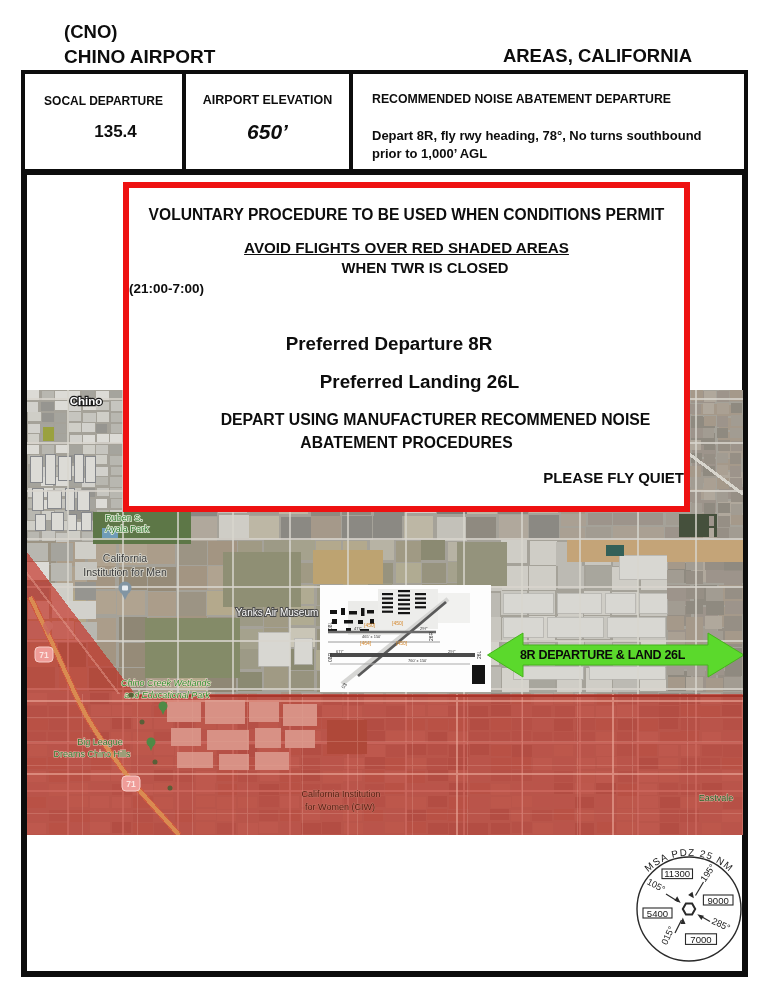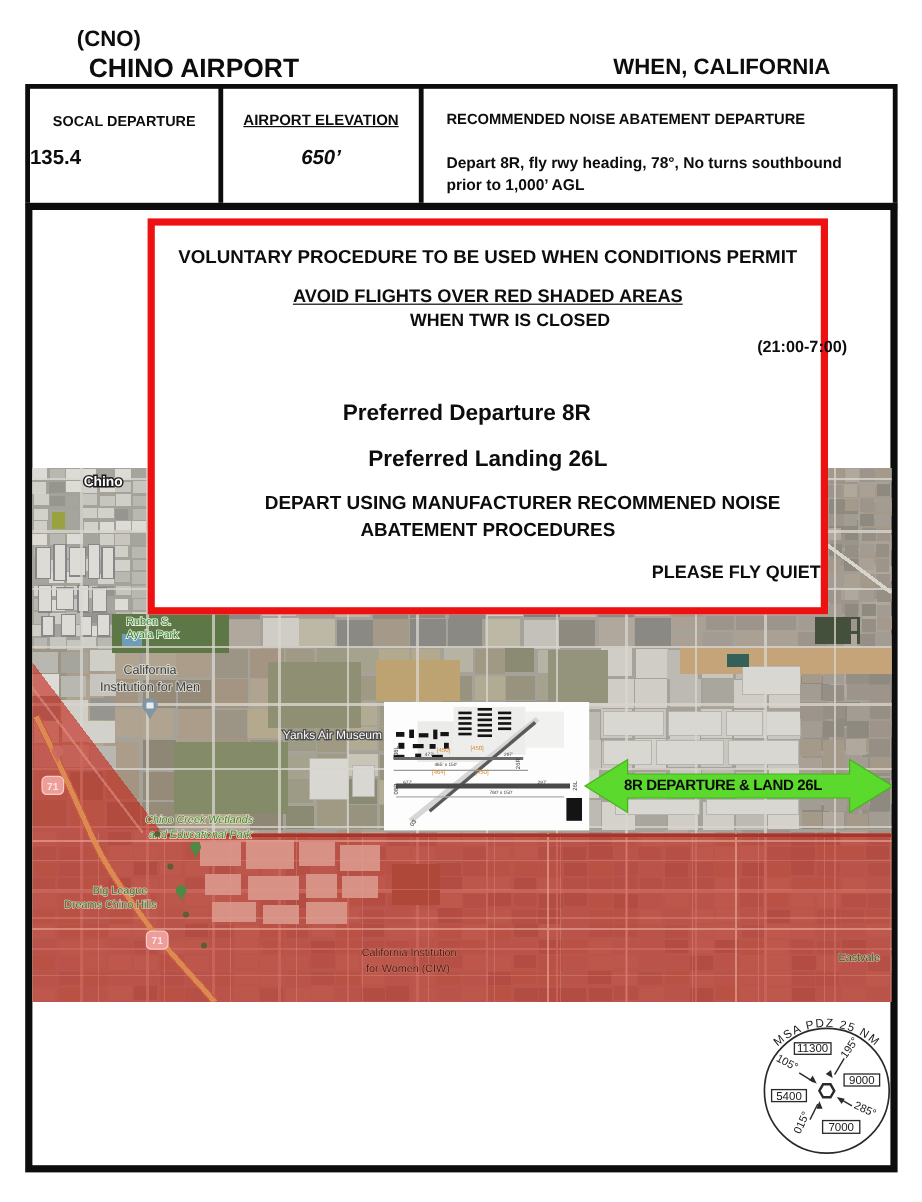--- a/index.html
+++ b/index.html
@@ -2,29 +2,29 @@
 <html><head><meta charset="utf-8">
 <style>
 html,body{margin:0;padding:0;}
 body{width:768px;height:1002px;background:#fff;position:relative;overflow:hidden;
  font-family:"Liberation Sans",sans-serif;color:#0d0d0d;}
 .abs{position:absolute;}
 .b{font-weight:bold;white-space:nowrap;}
 </style></head>
 <body>
 <div class="abs b" style="font-size:18.5px;line-height:18.5px;top:22.7px;left:64px;">(CNO)</div>
-<div class="abs b" style="font-size:22px;line-height:19px;top:47.1px;left:74px;">CHINO AIRPORT</div>
-<div class="abs b" style="font-size:18.5px;line-height:18.5px;top:47.2px;left:92px;width:600px;text-align:right;">WHEN, CALIFORNIA</div>
+<div class="abs b" style="font-size:19px;line-height:19px;top:47.1px;left:64px;">CHINO AIRPORT</div>
+<div class="abs b" style="font-size:18.5px;line-height:18.5px;top:47.2px;left:92px;width:600px;text-align:right;">AREAS, CALIFORNIA</div>
 <div class="abs" style="left:21px;top:70px;width:727px;height:105px;box-sizing:border-box;border:4px solid #0d0d0d;background:#fff;"></div>
 <div class="abs" style="left:182px;top:70px;width:4px;height:105px;background:#0d0d0d;"></div>
 <div class="abs" style="left:349px;top:70px;width:4px;height:105px;background:#0d0d0d;"></div>
 <div class="abs b" style="font-size:12px;line-height:12px;top:94.5px;left:25.0px;width:157px;text-align:center;">SOCAL DEPARTURE</div>
-<div class="abs b" style="font-size:17px;line-height:17px;top:122.8px;left:25.0px;width:181px;">135.4</div>
-<div class="abs b" style="font-size:12.5px;line-height:12.5px;top:94.4px;left:186.0px;width:163px;text-align:center;text-decoration:underline;">AIRPORT ELEVATION</div>
-<div class="abs b" style="font-size:17px;line-height:17px;top:122.8px;left:186.0px;width:163px;text-align:center;font-style:italic;">650’</div>
+<div class="abs b" style="font-size:17px;line-height:17px;top:122.8px;left:25.0px;width:181px;text-align:center;">135.4</div>
+<div class="abs b" style="font-size:12.5px;line-height:12.5px;top:94.4px;left:186.0px;width:163px;text-align:center;">AIRPORT ELEVATION</div>
+<div class="abs b" style="font-size:21px;line-height:17px;top:122.8px;left:186.0px;width:163px;text-align:center;font-style:italic;">650’</div>
 <div class="abs b" style="font-size:12.3px;line-height:12.3px;top:93.4px;left:372px;">RECOMMENDED NOISE ABATEMENT DEPARTURE</div>
 <div class="abs b" style="left:372px;top:126.6px;width:345px;font-size:13px;line-height:18.5px;white-space:normal;">Depart 8R, fly rwy heading, 78°, No turns southbound prior to 1,000’ AGL</div>
 <div class="abs" style="left:21px;top:169px;width:727px;height:808px;box-sizing:border-box;border:6px solid #0d0d0d;background:#fff;"></div>
 <svg width="716" height="445" viewBox="0 0 716 445" style="position:absolute;left:27px;top:390px;" font-family="Liberation Sans, sans-serif">
 <g shape-rendering="crispEdges">
       <rect x="0" y="0" width="716" height="445" fill="#a5a299"></rect>
 <rect x="0" y="0" width="12" height="10" fill="#dcdbd6"></rect>
 <rect x="0" y="12" width="11" height="10" fill="#d2d1cc"></rect>
 <rect x="1" y="22" width="13" height="9" fill="#cfcec7"></rect>
 <rect x="1" y="34" width="12" height="9" fill="#d2d1cc"></rect>
@@ -1148,23 +1148,23 @@
 
 <g>
 <polygon points="460.5,265 496,243 496,255 681,255 681,243 717,265 681,287 681,275 496,275 496,287" fill="#5bd92c" stroke="#46b31c" stroke-width="1"></polygon>
 <text x="575.5" y="268.5" font-size="12.5" font-weight="bold" fill="#0a0a0a" text-anchor="middle" letter-spacing="-0.3">8R DEPARTURE &amp; LAND 26L</text>
 </g>
 </svg>
 <div class="abs" style="left:123px;top:182px;width:567px;height:330px;box-sizing:border-box;border:6px solid #ee1111;background:#fff;"></div>
 <div class="abs b" style="font-size:15.6px;line-height:15.6px;top:207px;left:129.0px;width:555px;text-align:center;">VOLUNTARY PROCEDURE TO BE USED WHEN CONDITIONS PERMIT</div>
 <div class="abs b" style="font-size:15.2px;line-height:15.2px;top:239.6px;left:129.0px;width:555px;text-align:center;text-decoration:underline;">AVOID FLIGHTS OVER RED SHADED AREAS</div>
 <div class="abs b" style="font-size:14.8px;line-height:14.8px;top:260.6px;left:129.0px;width:592px;text-align:center;">WHEN TWR IS CLOSED</div>
-<div class="abs b" style="font-size:13.5px;line-height:13.5px;top:282.3px;left:129.0px;width:555px;text-align:right;padding-left:22px;">(21:00-7:00)</div>
+<div class="abs b" style="font-size:13.5px;line-height:13.5px;top:282.3px;left:129.0px;width:555px;text-align:left;">(21:00-7:00)</div>
 <div class="abs b" style="font-size:18.8px;line-height:18.8px;top:334.6px;left:129.0px;width:520px;text-align:center;">Preferred Departure 8R</div>
-<div class="abs b" style="font-size:18.8px;line-height:18.8px;top:373.1px;left:129.0px;width:555px;text-align:center;">Preferred Landing 26L</div>
+<div class="abs b" style="font-size:18.8px;line-height:18.8px;top:373.1px;left:129.0px;width:555px;text-align:center;padding-left:13px;">Preferred Landing 26L</div>
 <div class="abs b" style="font-size:15.8px;line-height:15.8px;top:412.0px;left:129.0px;width:613px;text-align:center;">DEPART USING MANUFACTURER RECOMMENED NOISE</div>
 <div class="abs b" style="font-size:15.7px;line-height:15.7px;top:435.0px;left:129.0px;width:555px;text-align:center;">ABATEMENT PROCEDURES</div>
 <div class="abs b" style="font-size:15.0px;line-height:15.0px;top:469.6px;left:129.0px;width:555px;text-align:right;">PLEASE FLY QUIET</div>
 <svg width="150" height="140" viewBox="0 0 150 140" style="position:absolute;left:614px;top:840px;" font-family="Liberation Sans, sans-serif">
 <g fill="none" stroke="#2a2a2a">
 <circle cx="75" cy="69" r="52" stroke-width="1.4"></circle>
 <defs>
         <path id="arcT" d="M 23.5 46 A 59 59 0 0 1 126.5 46"></path>
       </defs>
 <text font-size="9.8" fill="#1a1a1a" stroke="none" letter-spacing="1.2"><textPath href="#arcT" startOffset="50%" text-anchor="middle">MSA PDZ 25 NM</textPath></text>

